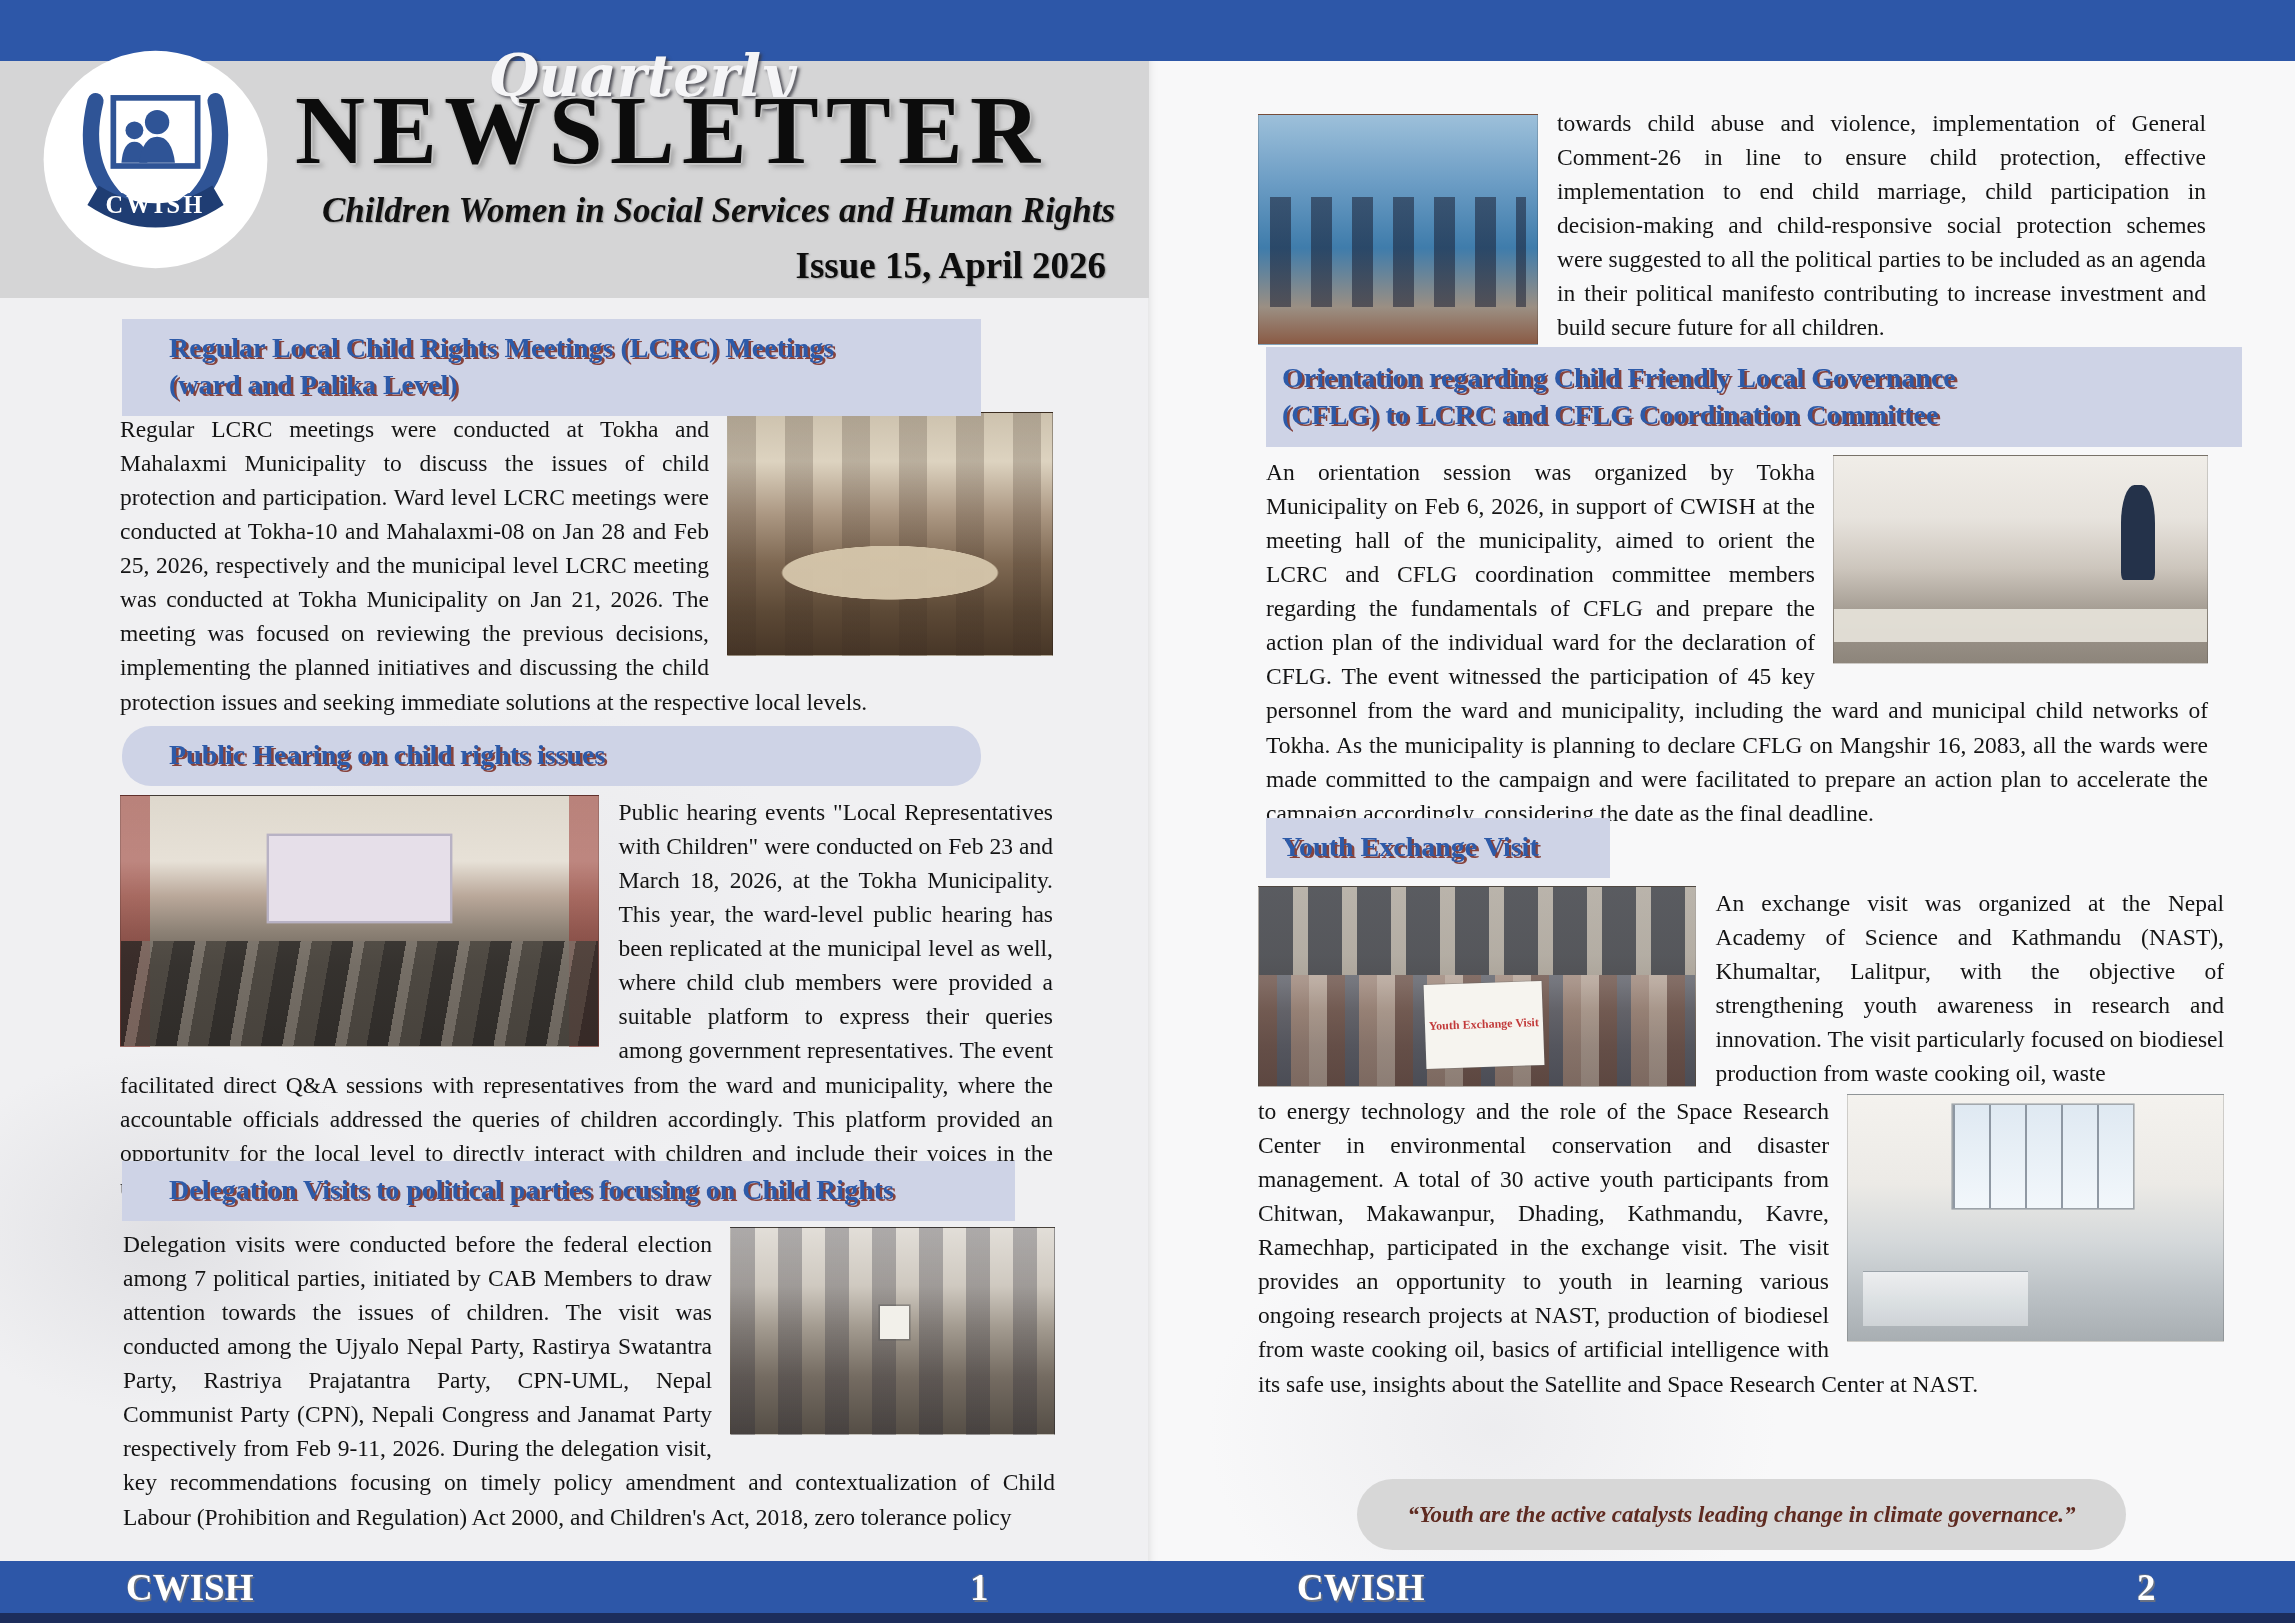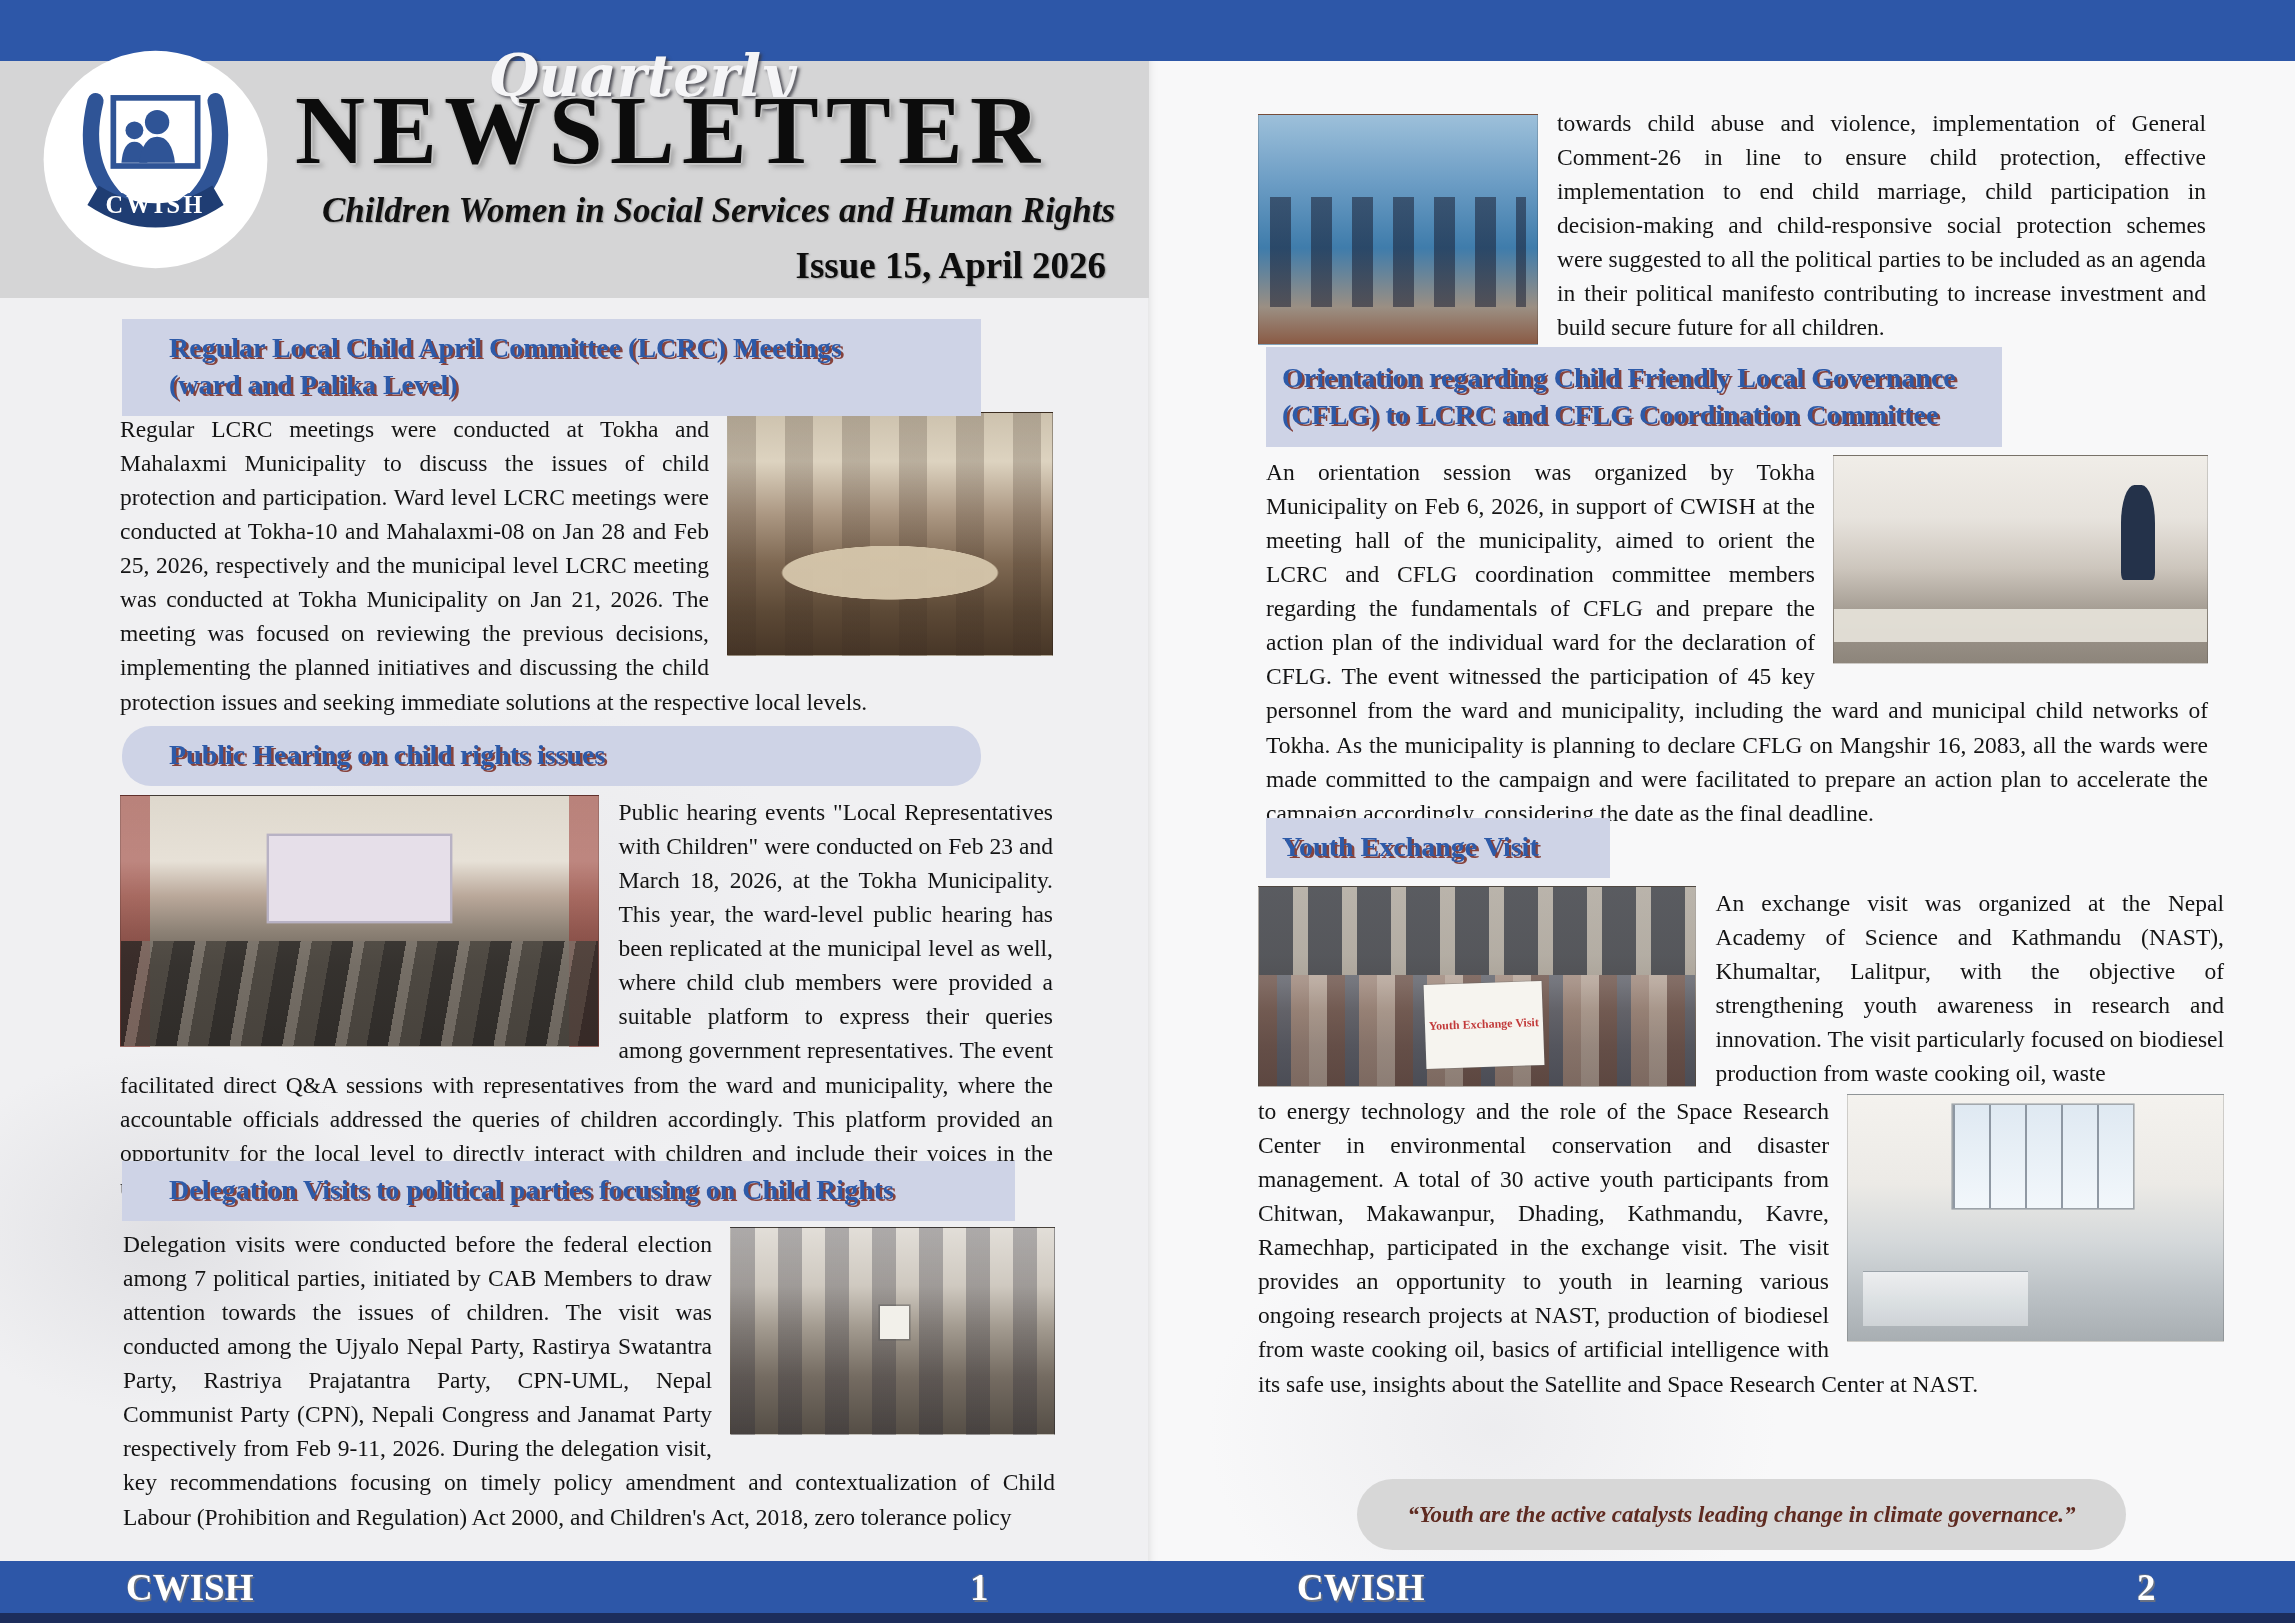--- a/index.html
+++ b/index.html
@@ -39,21 +39,21 @@
   .logo { position:absolute; left:42px; top:49px; width:227px; height:221px; z-index:4; }
 
   
   .band { position:absolute; background:#ced3e6; z-index:2; box-sizing:border-box; }
   .band h2 { margin:0; font-family:"Liberation Serif", serif; font-weight:bold; font-size:28px;
              line-height:1.32; color:#2d5aa8; text-shadow:2.4px 2.4px 0 rgba(125,47,36,.88); }
   .band-l h2 { padding:0; }
   .b1 { left:122px;  top:319px;  width:859px; padding:11.4px 19.5px 11.4px 47px; }
   .b2 { left:122px;  top:726px;  width:859px; padding:11.4px 19.5px 11.4px 47px;border-radius:29px; }
   .b3 { left:122px;  top:1161px; width:893px; padding:11.4px 19.5px 11.4px 47px; }
-  .b4 { left:1266px; top:347px;  width:736px; padding:13px 19.5px 13px 16px; }
+  .b4 { left:1266px; top:347px;  width:976px; padding:13px 19.5px 13px 16px; }
   .b5 { left:1266px; top:818px; width:344px;  padding:11.4px 19.5px 11.4px 16px; }
 
   
   .bt { position:absolute; z-index:1; font:23.5px/1.45 "Liberation Serif", serif;
         color:#141414; text-align:justify; }
   .p1 { left:120px;  top:412px;  width:933px; }
   .p2 { left:120px;  top:795px;  width:933px; }
   .p3 { left:123px;  top:1227px; width:932px; }
   .p4-text { left:1557px; top:106px; width:649px; }
   .p5 { left:1266px; top:455px;  width:942px; }
@@ -160,21 +160,21 @@
     <path d="M28,96 Q70,124 112,96 L105,84 Q70,106 35,84 Z" fill="#1f3d73"></path>
     <text x="70" y="101" text-anchor="middle" font-family="Liberation Serif, serif" font-size="15" font-weight="bold" letter-spacing="2" fill="#ffffff">CWISH</text>
   </svg>
 
   <div class="kicker">Quarterly</div>
   <div class="masthead">NEWSLETTER</div>
   <div class="subtitle">Children Women in Social Services and Human Rights</div>
   <div class="issue">Issue 15, April 2026</div>
 
   <div class="band band-l b1">
-    <h2><span>Regular Local Child April Committee (LCRC) Meetings</span><br>
+    <h2><span>Regular Local Child Rights Meetings (LCRC) Meetings</span><br>
         <span>(ward and Palika Level)</span></h2>
   </div>
 
   <div class="bt p1">
     <div class="photo ph1 fr"></div>
     <span>Regular LCRC meetings were conducted at Tokha and Mahalaxmi Municipality to discuss the issues of child protection and participation. Ward level LCRC meetings were conducted at Tokha-10 and Mahalaxmi-08 on Jan 28 and Feb 25, 2026, respectively and the municipal level LCRC meeting was conducted at Tokha Municipality on Jan 21, 2026. The meeting was focused on reviewing the previous decisions, implementing the planned initiatives and discussing the child protection issues and seeking immediate solutions at the respective local levels.</span>
     <div class="clear"></div>
   </div>
 
   <div class="band band-l b2">

